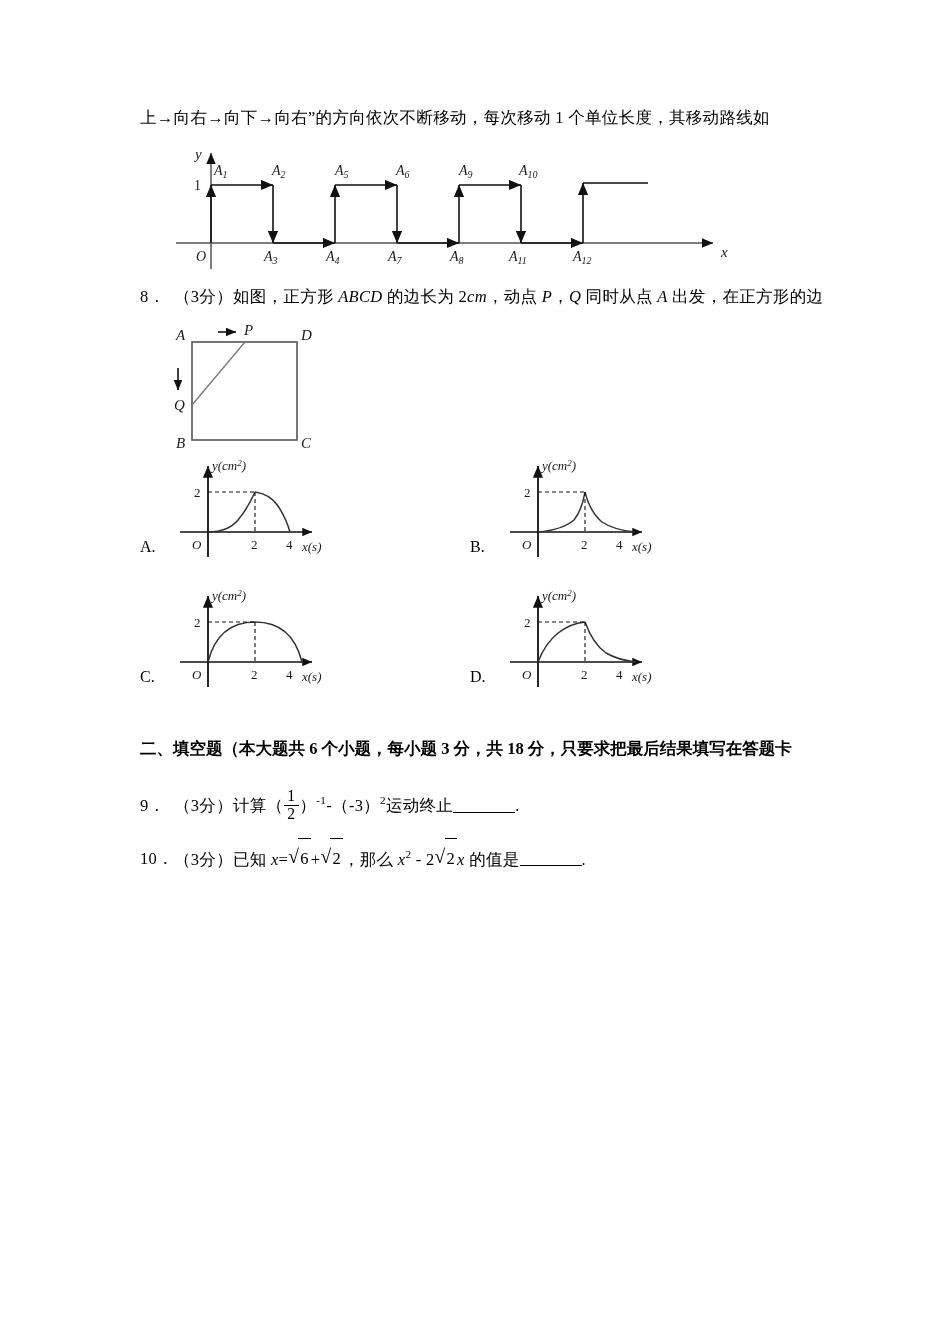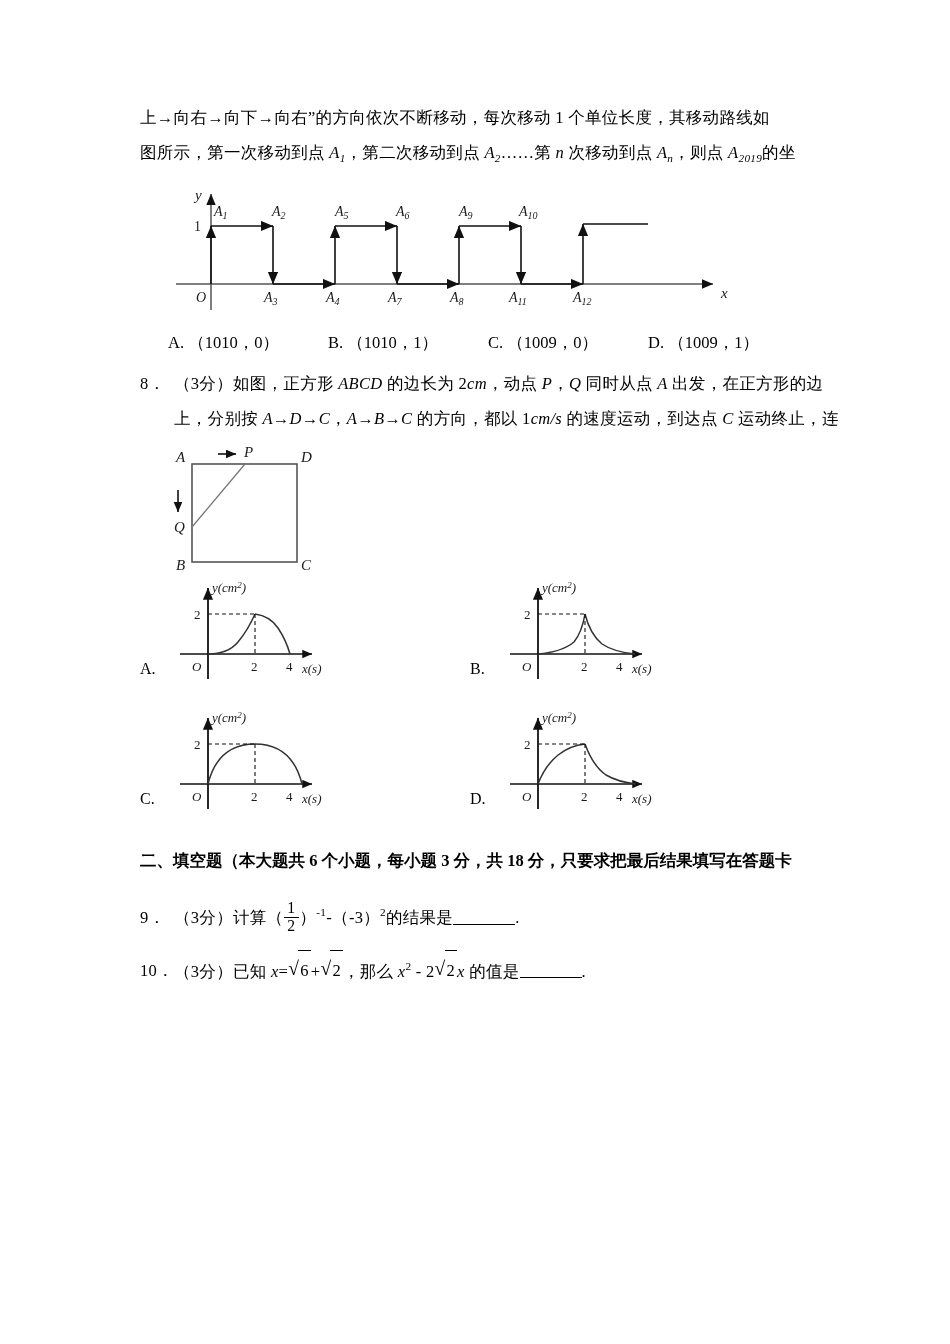--- a/index.html
+++ b/index.html
@@ -119,23 +119,20 @@
 </style>
 </head>
 <body>
 
 <div class="page">
  <div class="content">
 
   <div>
     <div class="qline"><span>上→向右→向下→向右”的方向依次不断移动，每次移动 1 个单位长度，其移动路线如</span></div>
 
-    <div class="qline">
-      <span>图所示，第一次移动到点 </span><span class="it">A</span><span class="sub">1</span><span>，第二次移动到点 </span><span class="it">A</span><span class="sub">2</span><span>……第 </span><span class="it">n</span><span> 次移动到点 </span><span class="it">A</span><span class="sub">n</span><span>，则点 </span><span class="it">A</span><span class="sub">2019</span><span>的坐</span>
-    </div>
 
 
     <div class="fig" style="margin-top:8px; margin-left:28px;">
       <svg width="580" height="130" viewBox="0 0 580 130">
         <defs>
           <marker id="ar" markerWidth="9" markerHeight="9" refX="7.5" refY="3.2" orient="auto">
             <path d="M0,0 L7.6,3.2 L0,6.4 z" fill="#111"></path>
           </marker>
         </defs>
 
@@ -175,31 +172,25 @@
 
         <text class="svg-txt" x="96" y="118" font-size="14">A<tspan font-size="10" dy="3">3</tspan></text>
         <text class="svg-txt" x="158" y="118" font-size="14">A<tspan font-size="10" dy="3">4</tspan></text>
         <text class="svg-txt" x="220" y="118" font-size="14">A<tspan font-size="10" dy="3">7</tspan></text>
         <text class="svg-txt" x="282" y="118" font-size="14">A<tspan font-size="10" dy="3">8</tspan></text>
         <text class="svg-txt" x="341" y="118" font-size="14">A<tspan font-size="10" dy="3">11</tspan></text>
         <text class="svg-txt" x="405" y="118" font-size="14">A<tspan font-size="10" dy="3">12</tspan></text>
       </svg>
     </div>
 
-    <div class="opts-inline" style="margin-top:12px; padding-left:28px;">
-      <span class="opt" style="width:160px"><span>A.</span>&nbsp;<span>（1010，0）</span></span><span class="opt" style="width:160px"><span>B.</span>&nbsp;<span>（1010，1）</span></span><span class="opt" style="width:160px"><span>C.</span>&nbsp;<span>（1009，0）</span></span><span class="opt"><span>D.</span>&nbsp;<span>（1009，1）</span></span>
-    </div>
   </div>
 
   <div style="margin-top:6px;">
     <div class="qline indent">
       <span class="num-col">8．</span><span>（3分）</span><span>如图，正方形 </span><span class="it">ABCD</span><span> 的边长为 2</span><span class="it">cm</span><span>，动点 </span><span class="it">P</span><span>，</span><span class="it">Q</span><span> 同时从点 </span><span class="it">A</span><span> 出发，在正方形的边</span>
-    </div>
-    <div class="qline indent">
-      <span>上，分别按 </span><span class="it">A→D→C</span><span>，</span><span class="it">A→B→C</span><span> 的方向，都以 1</span><span class="it">cm/s</span><span> 的速度运动，到达点 </span><span class="it">C</span><span> 运动终止，连</span>
     </div>
 
     <div class="fig" style="margin-top:6px; margin-left:20px;">
       <svg width="230" height="130" viewBox="0 0 230 130">
         <defs>
           <marker id="ar2" markerWidth="8" markerHeight="8" refX="6.5" refY="2.8" orient="auto">
             <path d="M0,0 L6.6,2.8 L0,5.6 z" fill="#111"></path>
           </marker>
         </defs>
 
@@ -296,26 +287,26 @@
           <text class="svg-txt-up" x="91" y="95" font-size="13">2</text>
           <text class="svg-txt-up" x="126" y="95" font-size="13">4</text>
           <text class="svg-txt" x="142" y="97" font-size="13">x(s)</text>
           <text class="svg-txt" x="52" y="16" font-size="13">y(cm<tspan font-size="9" dy="-4">2</tspan><tspan font-size="13" dy="4">)</tspan></text>
         </svg>
         <div class="opt-graph-label" style="left:-20px; top:84px;">D.</div>
       </div>
     </div>
   </div>
 
-  <div style="margin-top:12px;">
+  <div style="margin-top:22px;">
     <div class="section-head"><span>二、填空题（本大题共 6 个小题，每小题 3 分，共 18 分，只要求把最后结果填写在答题卡</span></div>
   </div>
 
   <div class="qline indent" style="margin-top:12px; line-height:44px;">
-    <span class="num-col">9．</span><span>（3分）</span><span>计算（</span><span class="frac"><span class="numer">1</span><span class="denom">2</span></span><span>）</span><span class="sup">-1</span><span>-（</span><span>-3</span><span>）</span><span class="sup">2</span><span>的结果是</span><span class="blank"></span><span>.</span>
+    <span class="num-col">9．</span><span>（3分）</span><span>计算（</span><span class="frac"><span class="numer">1</span><span class="denom">2</span></span><span>）</span><span class="sup">-1</span><span>-（</span><span>-3</span><span>）</span><span class="sup">2</span><span>运动终止</span><span class="blank"></span><span>.</span>
   </div>
 
   <div class="qline indent" style="margin-top:6px; line-height:40px;">
     <span class="num-col">10．</span><span>（3分）</span><span>已知 </span><span class="it">x</span><span>=</span><span class="rad"><span class="radsym">√</span><span class="radarg">6</span></span><span>+</span><span class="rad"><span class="radsym">√</span><span class="radarg">2</span></span><span>，那么 </span><span class="it">x</span><span class="sup">2</span><span> - 2</span><span class="rad"><span class="radsym">√</span><span class="radarg">2</span></span><span class="it">x</span><span> 的值是</span><span class="blank"></span><span>.</span>
   </div>
 
 
  </div>
 </div>
 

